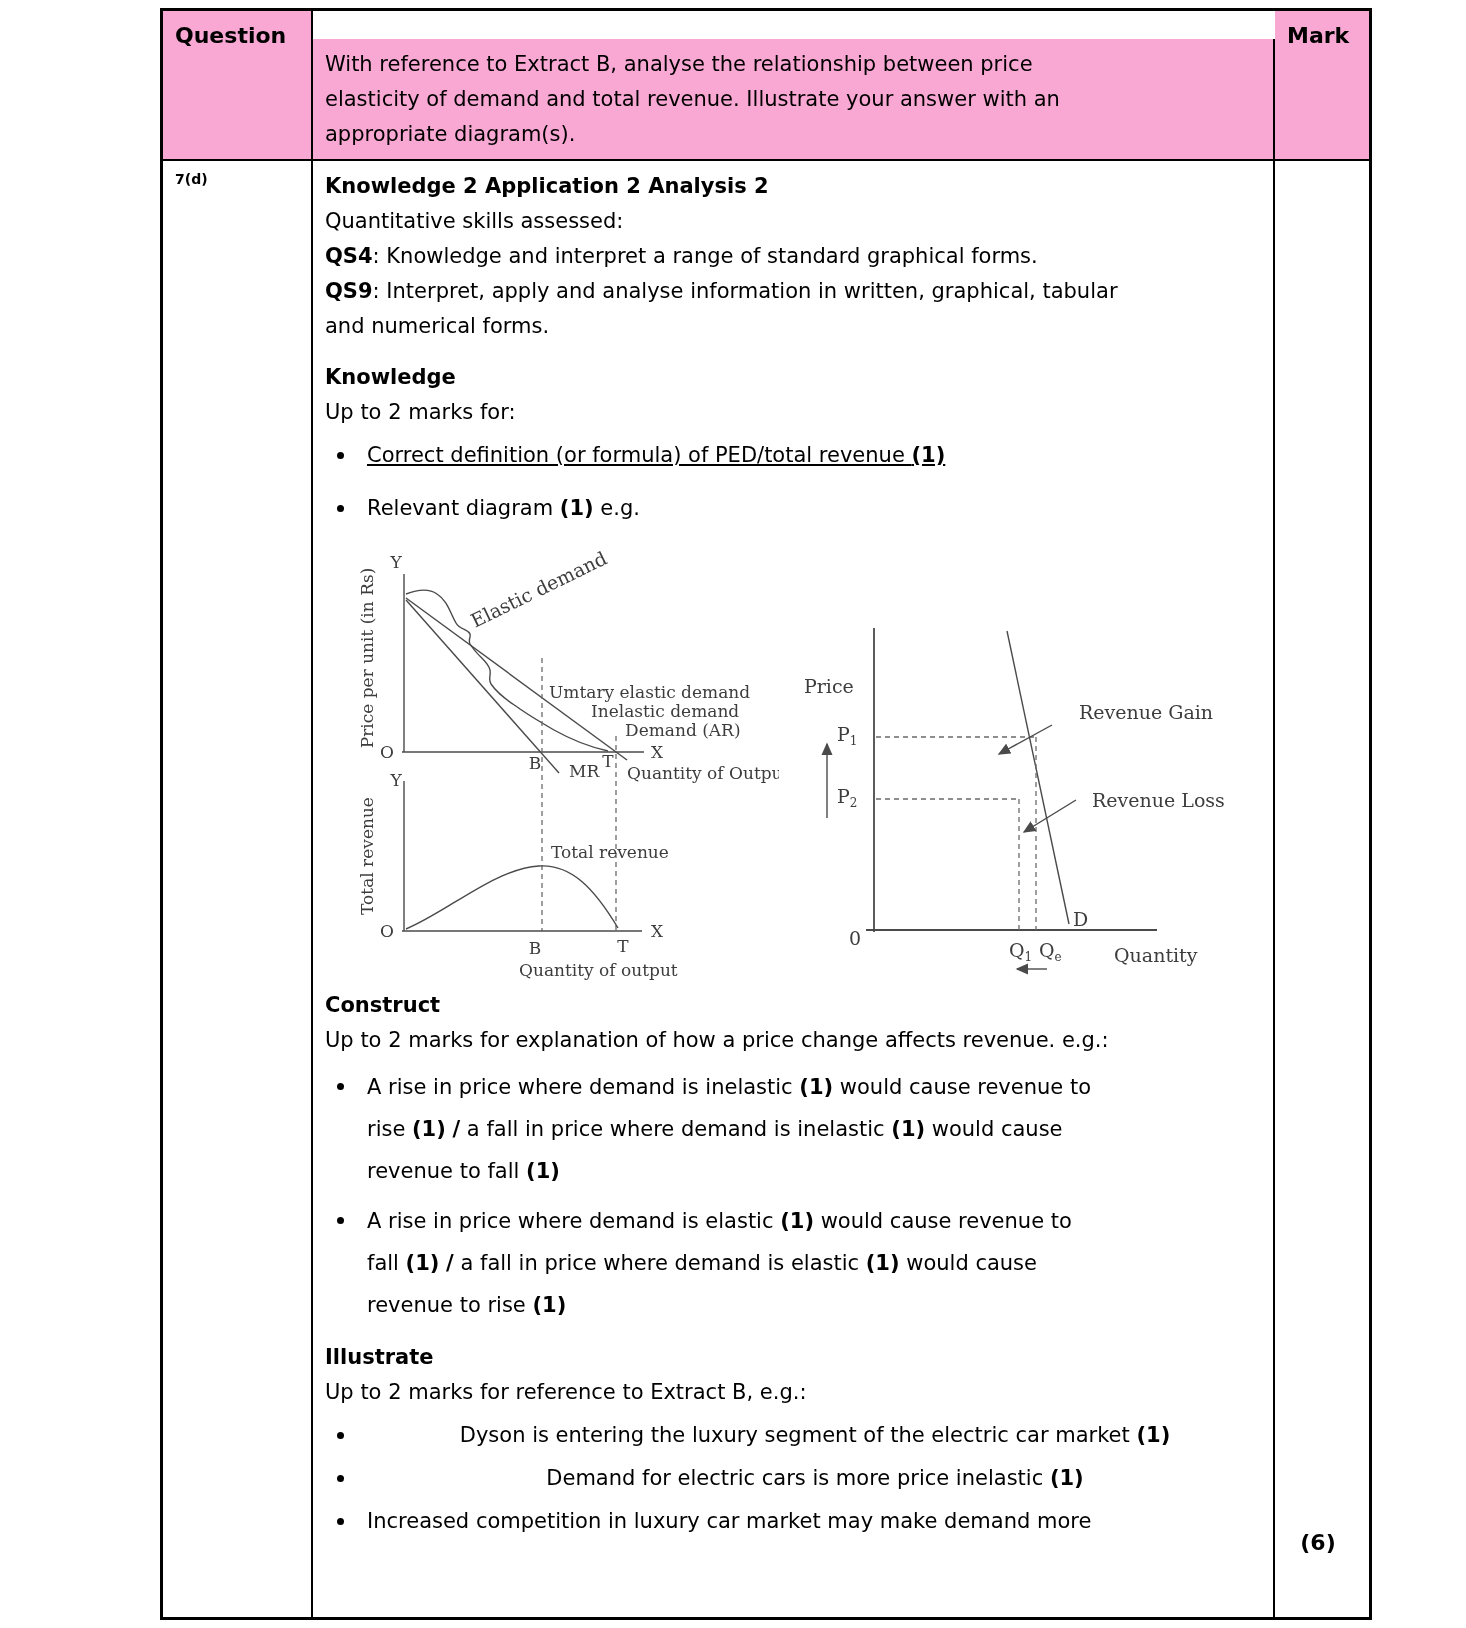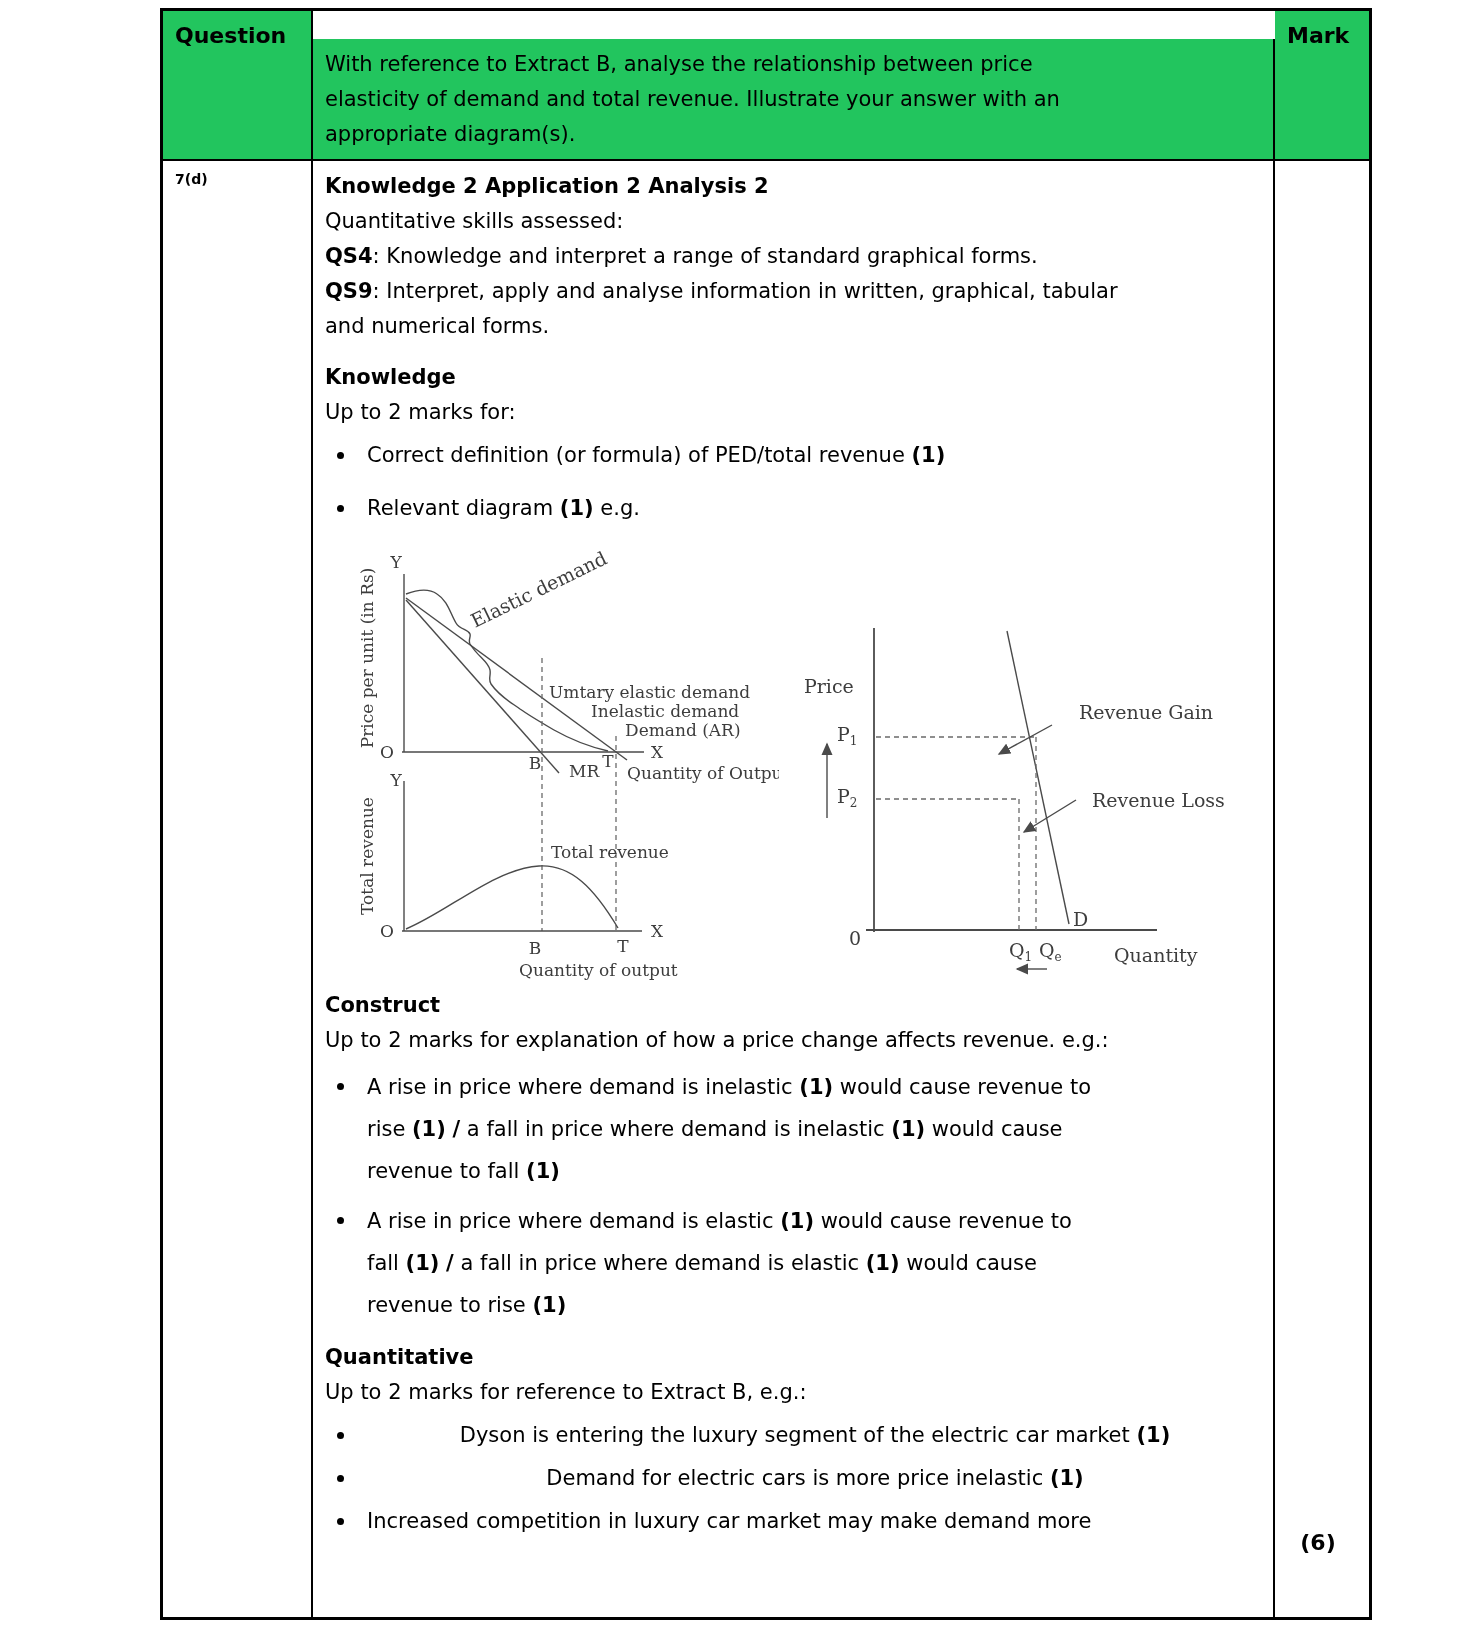--- a/index.html
+++ b/index.html
@@ -9,38 +9,38 @@
   }
   .mtable{
     position:absolute;left:160px;top:8px;width:1212px;height:1612px;
     box-sizing:border-box;border:3px solid #000;
     display:grid;grid-template-columns:150px 1fr 94px;grid-template-rows:150px 1fr;
     background:#fff;
   }
   .cell{box-sizing:border-box;overflow:hidden;}
   .b-r{border-right:2px solid #000;}
   .b-b{border-bottom:2px solid #000;}
-  .hdr{background:#22c55e;}
+  .hdr{background:#f9a8d4;}
   .qlabel-cell{padding:12px 8px 0 12px;font-weight:bold;font-size:22px;}
   .qtext-cell{padding:8px 8px 0 12px;font-size:21px;margin-top:28px;}
   .qtext-cell .qline{line-height:35px;}
   .answer-label{font-weight:bold;line-height:35px;margin-top:7px;}
   .mark-cell{padding:12px 0 0 12px;font-weight:bold;font-size:22px;}
   .qnum-cell{padding:10px 14px 0 12px;font-weight:bold;font-size:14px;}
   .ans-cell{padding:8px 10px 0 12px;font-size:21px;position:relative;}
   .markbody-cell{position:relative;}
   .final-mark{position:absolute;bottom:62px;left:0;right:8px;text-align:center;font-weight:bold;font-size:22px;}
   .h{font-weight:bold;line-height:35px;}
   .p{line-height:35px;}
   .tline{line-height:35px;white-space:nowrap;}
   .bb{font-weight:bold;}
   .gap8{height:8px;}.gap14{height:14px;}.gap16{height:16px;}
   .bullet{position:relative;padding-left:42px;margin:0;}
   .bullet::before{content:"";position:absolute;left:12px;top:14px;width:7px;height:7px;border-radius:50%;background:#000;}
-  .mb18{margin-bottom:18px;}
+  .mb18{margin-bottom:18px;text-decoration:underline;}
   .mb8{margin-bottom:8px;text-align:center;}
   .loose .tline{line-height:42px;}
   .loose::before{top:17px;}
   .diagrams{display:flex;align-items:flex-start;margin:10px 0 2px 4px;height:450px;}
   .dsvg{flex:none;}
   .dright{margin-top:52px;}
   .dtext{font-family:"DejaVu Serif","Liberation Serif",serif;fill:#3d3d3d;font-size:17px;}
   .dtext19{font-family:"DejaVu Serif","Liberation Serif",serif;fill:#3d3d3d;font-size:19px;}
   .dsub{font-size:12px;}
   .dline{stroke:#4a4a4a;stroke-width:1.4;fill:none;}
@@ -185,21 +185,21 @@
     <div class="gap8"></div>
     <div class="bullet loose">
       <div>
           <div class="tline"><span>A rise in price where demand is elastic </span><span class="bb">(1)</span><span> would cause revenue to</span></div>
           <div class="tline"><span>fall </span><span class="bb">(1)</span><span> </span><span class="bb">/</span><span> a fall in price where demand is elastic </span><span class="bb">(1)</span><span> would cause</span></div>
           <div class="tline"><span>revenue to rise </span><span class="bb">(1)</span></div>
         </div>
     </div>
     <div class="gap14"></div>
 
-    <div class="h">Quantitative</div>
+    <div class="h">Illustrate</div>
     <div class="p">Up to 2 marks for reference to Extract B, e.g.:</div>
     <div class="gap8"></div>
     <div class="bullet mb8">
       <div>
           <div class="tline"><span>Dyson is entering the luxury segment of the electric car market </span><span class="bb">(1)</span></div>
         </div>
     </div>
     <div class="bullet mb8">
       <div>
           <div class="tline"><span>Demand for electric cars is more price inelastic </span><span class="bb">(1)</span></div>

